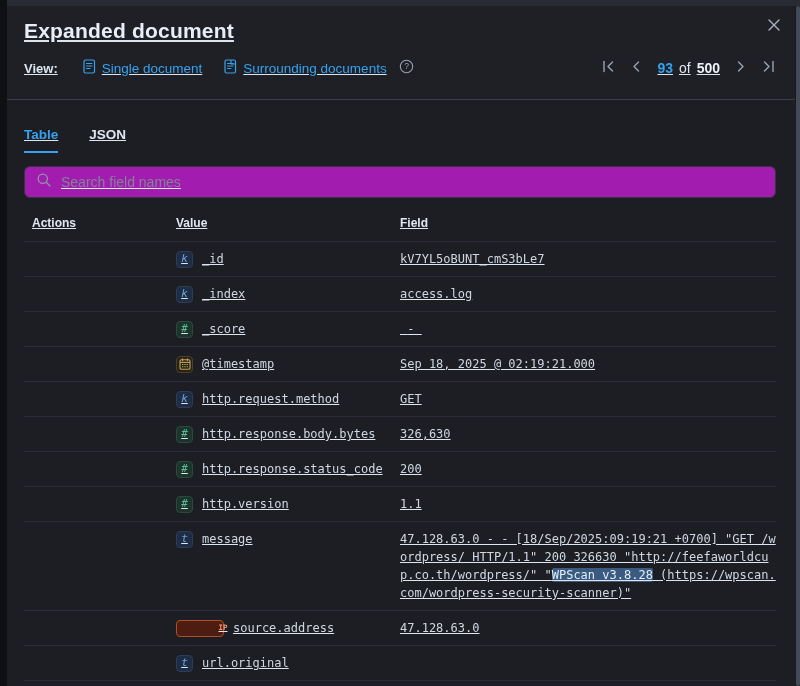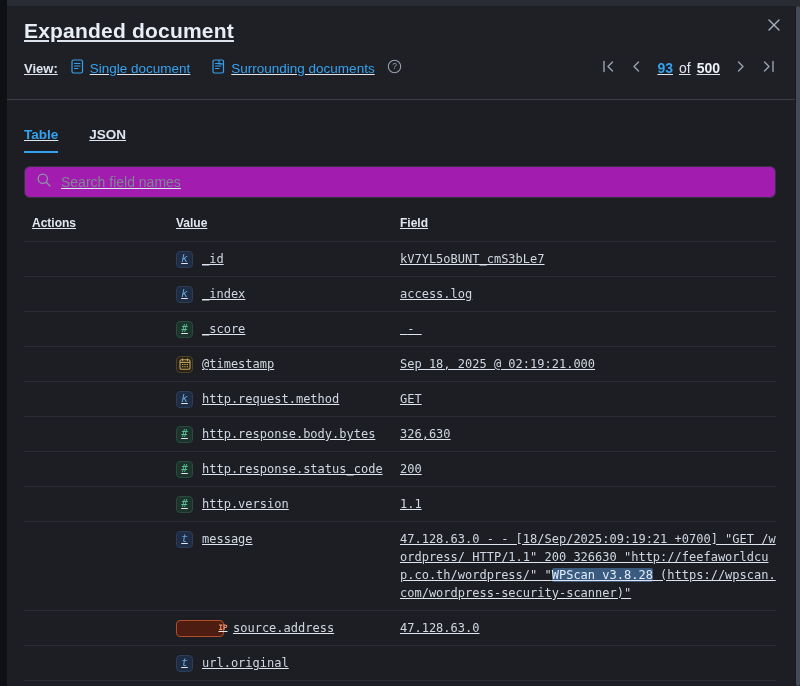--- a/index.html
+++ b/index.html
@@ -19,21 +19,21 @@
   }
   .scrollbar-track { position:absolute; right:0; top:0; bottom:0; width:5px; background:#181a1f; }
   .scrollbar-thumb { position:absolute; right:0; top:0; bottom:0; width:4px; background:#424b57; border-radius:2px; }
 
   
   .flyout-header { position:relative; padding:13px 24px 22px 17px; border-bottom:1px solid #3a3e48; background:#1e2026; }
   .close-btn { position:absolute; top:8px; right:14px; width:24px; height:24px; display:flex; align-items:center; justify-content:center; cursor:pointer; background:none; border:none; }
   .page-title { font-size:21px; font-weight:700; color:#e9eef6; letter-spacing:.2px; }
   .view-row { display:flex; align-items:center; margin-top:16px; font-size:13px; }
   .view-label { font-weight:700; color:#dfe5ef; margin-right:13px; }
-  .view-link { display:flex; align-items:center; gap:6px; color:#36a2ef; font-size:13.5px; cursor:pointer; text-decoration:none; }
+  .view-link { display:flex; align-items:center; gap:6px; color:#36a2ef; font-size:13.5px; cursor:pointer; text-decoration:none;margin-left:12px; }
   .view-link + .view-link { margin-left:22px; }
   .help-btn { margin-left:12px; display:flex; align-items:center; cursor:pointer; background:none; border:none; }
   .pagination { margin-left:auto; display:flex; align-items:center; gap:13px; font-size:14px; }
   .pg-btn { background:none; border:none; display:flex; align-items:center; cursor:pointer; padding:0; }
   .pg-counter { display:flex; align-items:center; gap:6px; }
   .pg-current { color:#36a2ef; font-weight:700; }
   .pg-of { color:#dfe5ef; font-weight:400; }
   .pg-total { color:#eef2f8; font-weight:700; }
 
   

